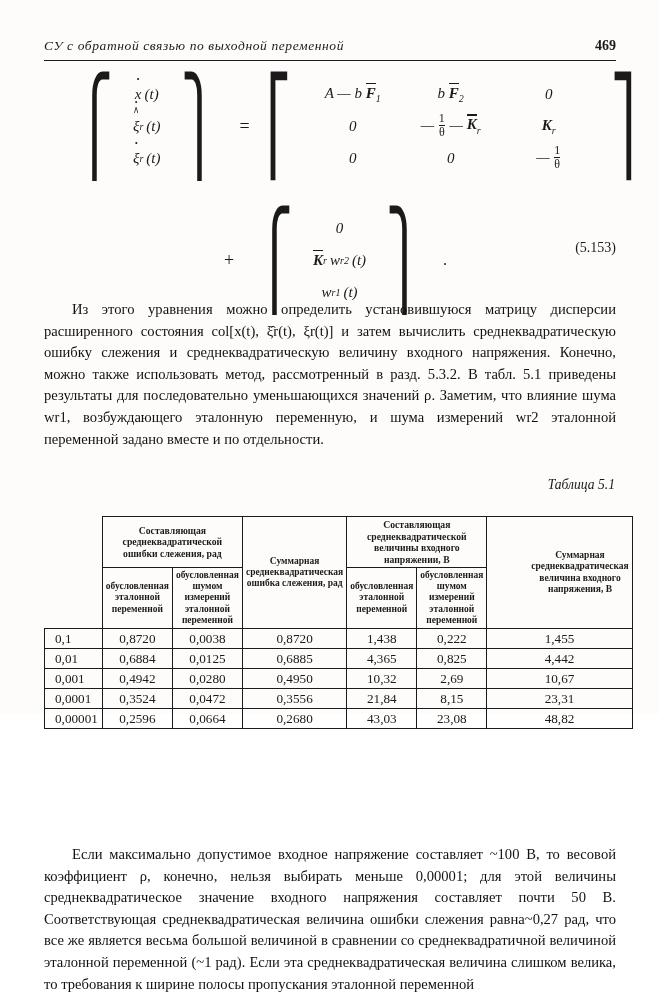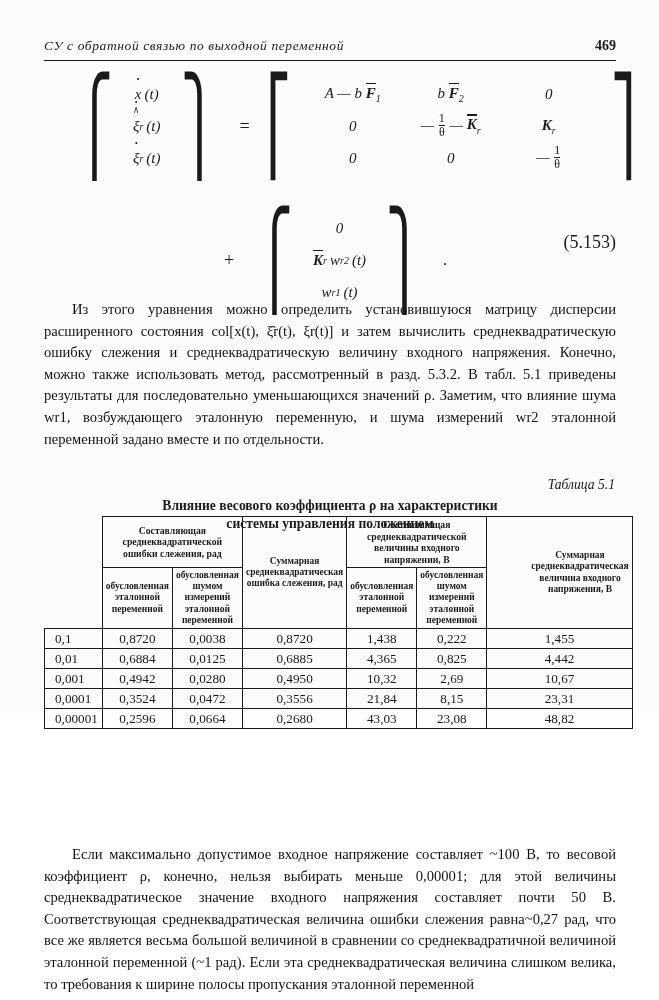--- a/index.html
+++ b/index.html
@@ -178,22 +178,22 @@
     top: 212px;
     width: 545px;
     display: flex;
     align-items: center;
     justify-content: center;
     font-size: 14px;
   }
   .eq-num {
     position: absolute;
     right: 43px;
-    top: 232px;
-    font-size: 18px;
+    top: 240px;
+    font-size: 14px;
   }
 
   
   .para {
     position: absolute;
     left: 44px;
     width: 572px;
     font-size: 14.6px;
     line-height: 21.6px;
     text-align: justify;
@@ -318,24 +318,20 @@
       <span class="cell">w<span class="sub">r1</span> (t)</span>
     </span>
     <span class="brk">⎫</span>
     <span style="font-size:16px;padding-left:4px;">.</span>
   </div>
   <div class="eq-num">(5.153)</div>
 
   <div class="para p1"><span class="indent"></span><span>Из этого уравнения можно определить установившуюся матрицу дисперсии расширенного состояния col[x(t), ξ̂r(t), ξr(t)] и затем вычислить среднеквадратическую ошибку слежения и среднеквадратическую величину входного напряжения. Конечно, можно также использовать метод, рассмотренный в разд. 5.3.2. В табл. 5.1 приведены результаты для последовательно уменьшающихся значений ρ. Заметим, что влияние шума wr1, возбуждающего эталонную переменную, и шума измерений wr2 эталонной переменной задано вместе и по отдельности.</span></div>
 
   <div class="tbl-label">Таблица 5.1</div>
-  <div class="tbl-title">
-    <div>Влияние весового коэффициента ρ на характеристики</div>
-    <div>системы   управления   положением</div>
-  </div>
 
   <table class="tbl">
     <thead>
       <tr>
         <th class="blank-cell" rowspan="2" style="width:72px;"></th>
         <th colspan="2" style="width:170px;">Составляющая среднеквадратической ошибки слежения, рад</th>
         <th rowspan="2" style="width:70px;" class="hdr-sub">Суммарная среднеквадратическая ошибка слежения, рад</th>
         <th colspan="2" style="width:170px;">Составляющая среднеквадратической величины входного напряжении, В</th>
         <th rowspan="2" style="width:80px;padding-left:44px;" class="hdr-sub">Суммарная среднеквадратическая величина входного напряжения, В</th>
       </tr>

